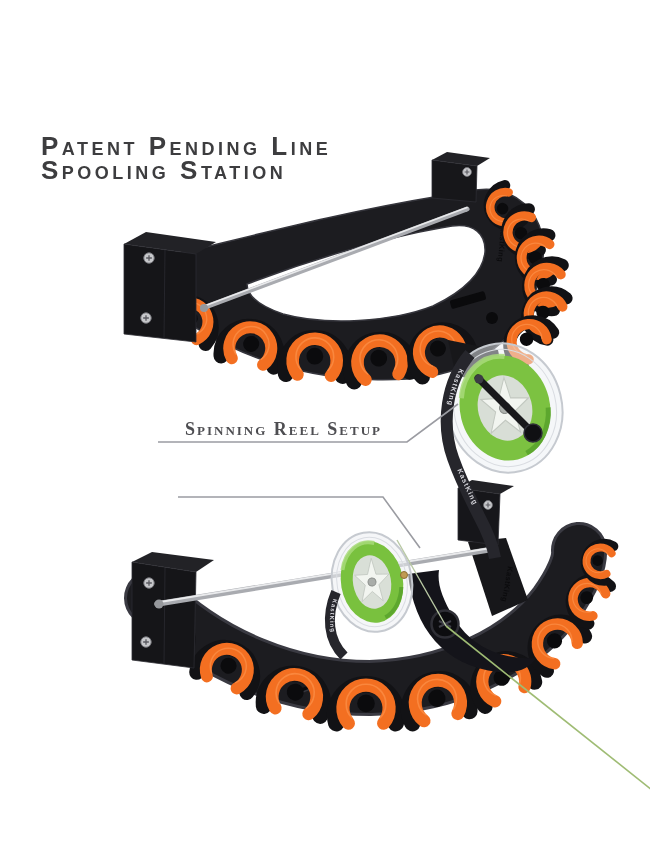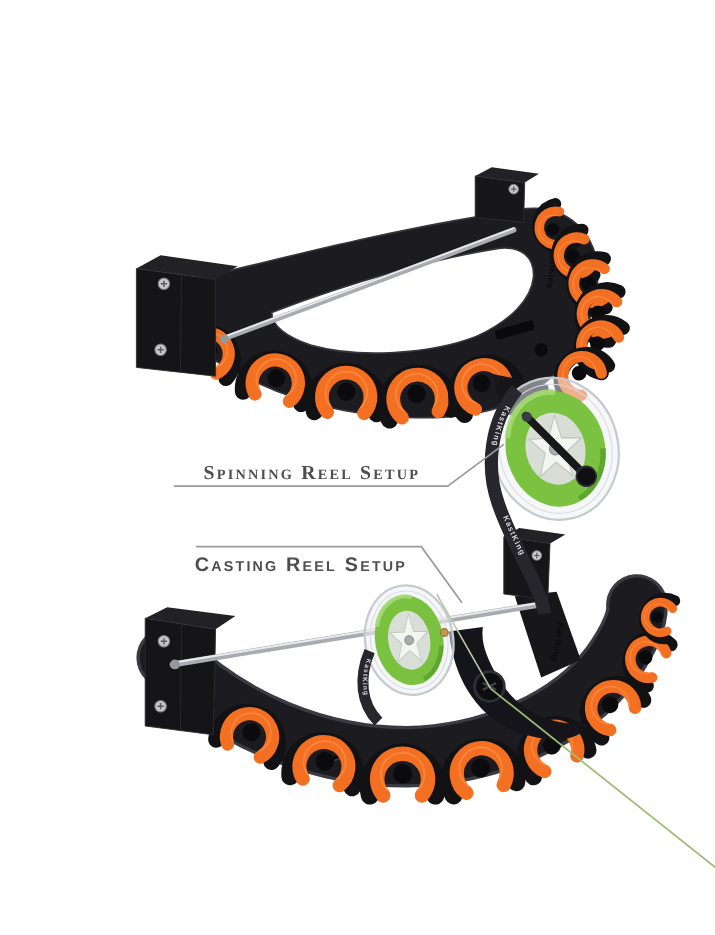--- a/index.html
+++ b/index.html
@@ -192,16 +192,19 @@
       <line x1="397" y1="540" x2="446" y2="626" stroke="#b9c9a4" stroke-width="1.4"></line>
       <line x1="446" y1="626" x2="652" y2="790" stroke="#9fbc74" stroke-width="1.6"></line>
     </g>
 
     <g stroke="#9b9ca2" stroke-width="1.6" fill="none">
       <path d="M 158,442 H 407 L 458,404"></path>
       <path d="M 178,497 H 383 L 420,548"></path>
     </g>
   </svg>
 
+  <div class="title">
+    <div>Patent Pending Line</div>
+    <div>Spooling Station</div>
+  </div>
   <div class="callout-label label-spinning">Spinning Reel Setup</div>
-  <div class="callout-label label-casting">Casting Reel Setup</div>
 
 </div>
 
 </body></html>

